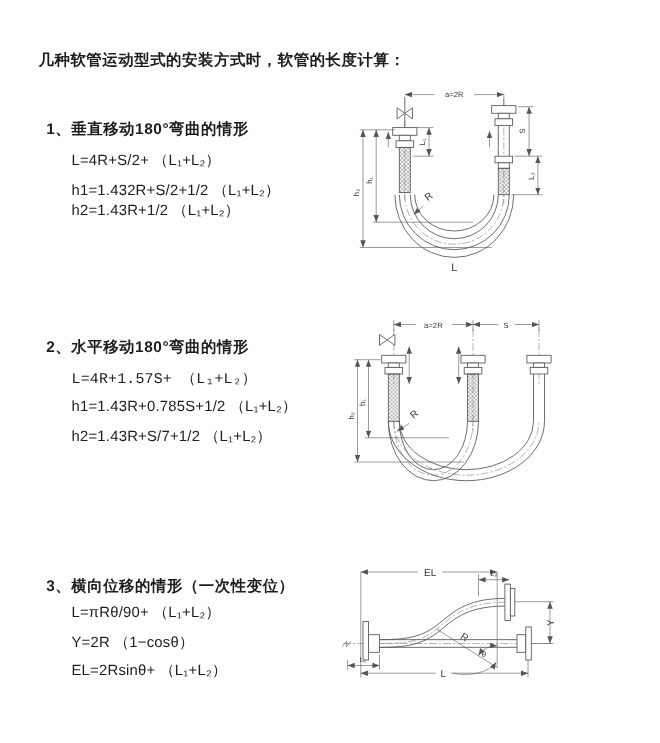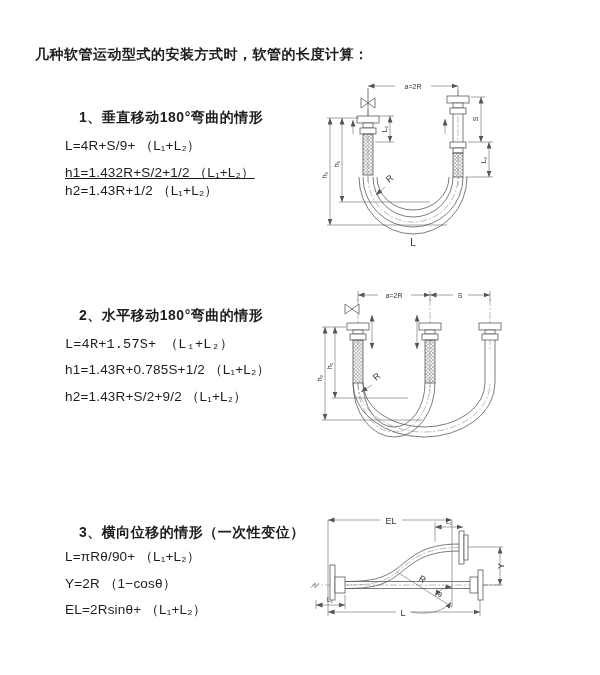--- a/index.html
+++ b/index.html
@@ -3,21 +3,21 @@
 <meta charset="utf-8">
 <style>
   html,body{margin:0;padding:0;}
   body{
     width:600px;height:675px;background:#ffffff;
     font-family:"Liberation Sans","DejaVu Sans",sans-serif;
     color:#1d1d1d;position:relative;overflow:hidden;
   }
   .abs{position:absolute;white-space:nowrap;}
   .title{font-size:14px;font-weight:bold;letter-spacing:.5px;margin-top:20px;}
-  .heading{font-size:14px;font-weight:bold;letter-spacing:.5px;margin-left:37px;}
+  .heading{font-size:14px;font-weight:bold;letter-spacing:.5px;}
   .formula{font-size:13.5px;letter-spacing:.2px;}
   svg.diagram{position:absolute;overflow:visible;}
   svg .ln{stroke:#5a5a5a;fill:none;stroke-width:.8;}
   svg .t{stroke:#5a5a5a;fill:none;stroke-width:.55;}
   svg .dm{stroke:#5a5a5a;fill:none;stroke-width:.55;}
   svg .cl{stroke:#777;fill:none;stroke-width:.5;stroke-dasharray:7 2 2 2;}
   svg .fit{fill:#ffffff;stroke:#5a5a5a;stroke-width:.8;}
   svg .braidr{fill:url(#braid);stroke:#5a5a5a;stroke-width:.8;}
   svg .valve{fill:#ffffff;stroke:#5a5a5a;stroke-width:.8;}
   svg .mask{fill:#ffffff;stroke:none;}
@@ -35,22 +35,22 @@
     </marker>
     <pattern id="braid" width="3.5" height="3.5" patternUnits="userSpaceOnUse">
       <path d="M0,3.5 L3.5,0 M0,0 L3.5,3.5" stroke="#6a6a6a" stroke-width="0.45"></path>
     </pattern>
   </defs>
 </svg>
 
 <div class="abs title" style="left:35px;top:26px;">几种软管运动型式的安装方式时，软管的长度计算：</div>
 
 <div class="abs heading" style="left:42px;top:109px;">1、垂直移动180°弯曲的情形</div>
-<div class="abs formula" style="left:65px;top:137px;">L=4R+S/9+ （L₁+L₂）</div>
-<div class="abs formula" style="left:65px;top:164px;text-decoration:underline;">h1=1.432R+S/2+1/2 （L₁+L₂）</div>
+<div class="abs formula" style="left:65px;top:137px;">L=4R+S/2+ （L₁+L₂）</div>
+<div class="abs formula" style="left:65px;top:164px;">h1=1.432R+S/2+1/2 （L₁+L₂）</div>
 <div class="abs formula" style="left:65px;top:182px;">h2=1.43R+1/2 （L₁+L₂）</div>
 
 <svg class="diagram" style="left:315px;top:72px;" width="270" height="195" viewBox="0 0 270 195">
 
   <g>
     <line class="cl" x1="53" y1="38" x2="53" y2="110"></line>
     <line class="cl" x1="143" y1="18" x2="143" y2="114"></line>
     <path class="cl" d="M53,105 A45,45 0 0 0 143,105"></path>
   </g>
 
@@ -128,21 +128,21 @@
     <line class="dm" x1="70" y1="115" x2="61" y2="123" marker-end="url(#ar)"></line>
     <text x="74" y="111" transform="rotate(-40 74 111)" class="mid">R</text>
   </g>
 
   <text x="98" y="174" text-anchor="middle" class="big">L</text>
 </svg>
 
 <div class="abs heading" style="left:42px;top:307px;text-align:center;">2、水平移动180°弯曲的情形</div>
 <div class="abs formula" style="left:65px;top:335px;font-family:Liberation Mono, monospace;">L=4R+1.57S+ （L₁+L₂）</div>
 <div class="abs formula" style="left:65px;top:361px;">h1=1.43R+0.785S+1/2 （L₁+L₂）</div>
-<div class="abs formula" style="left:65px;top:388px;">h2=1.43R+S/2+9/2 （L₁+L₂）</div>
+<div class="abs formula" style="left:65px;top:388px;">h2=1.43R+S/7+1/2 （L₁+L₂）</div>
 
 <svg class="diagram" style="left:300px;top:283px;" width="290" height="190" viewBox="0 0 290 190">
 
   <g>
     <line class="cl" x1="58" y1="16" x2="58" y2="68"></line>
     <line class="cl" x1="130" y1="16" x2="130" y2="110"></line>
     <line class="cl" x1="190" y1="16" x2="190" y2="68"></line>
     <path class="cl" d="M58,100 A36,49 0 0 0 130,100"></path>
     <path class="cl" d="M58,100 A66,49 0 0 0 190,100"></path>
   </g>

